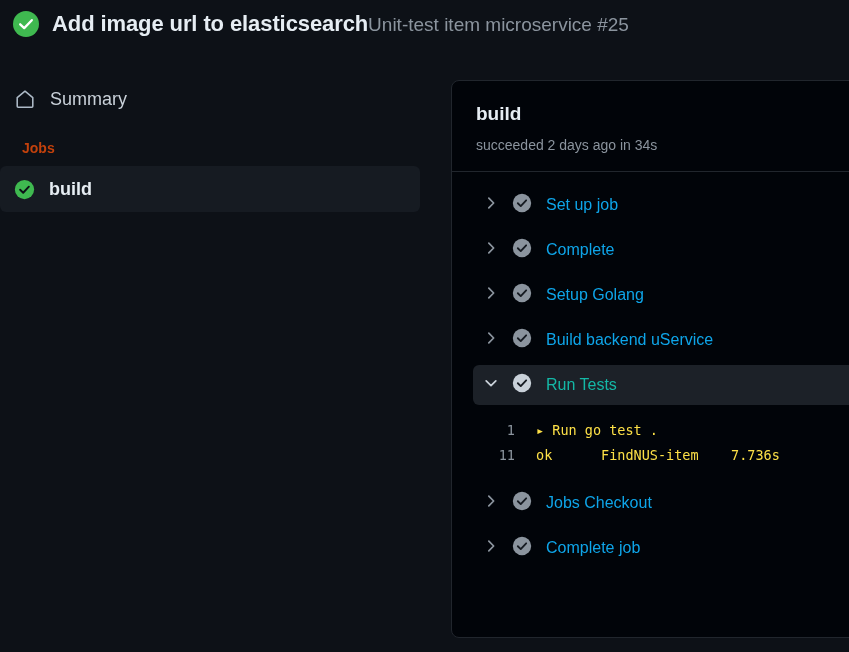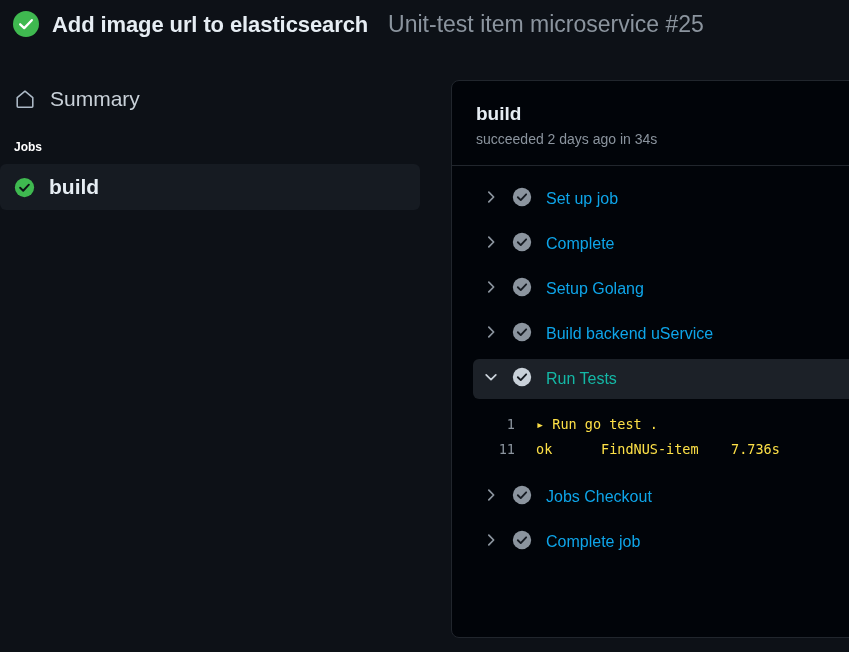--- a/index.html
+++ b/index.html
@@ -18,61 +18,61 @@
     padding: 0 0 0 12px;
     height: 48px;
     margin-top: 0;
   }
   .run-header .status-dot { flex: 0 0 auto; }
   .run-title {
     font-size: 22px; font-weight: bold; color: #e6edf3;
     letter-spacing: -0.1px; white-space: nowrap;
   }
   .run-subtitle {
-    font-size: 23px; font-weight: normal; color: #8b949e;
+    font-size: 19px; font-weight: normal; color: #8b949e;
     white-space: nowrap;
   }
-  .title-wrap { display: flex; align-items: baseline; gap: 20px; white-space: nowrap; }
+  .title-wrap { display: flex; align-items: baseline; gap: 0; white-space: nowrap; }
 
   
   .circle-check { display: block; }
 
   
   .sidebar {
     position: absolute; left: 0; top: 76px;
     width: 420px;
   }
   .side-row {
     display: flex; align-items: center; gap: 14px;
     height: 46px; padding: 0 14px;
     border-radius: 6px;
   }
   .side-label {
-    font-size: 21px; color: #c9d1d9;
+    font-size: 18px; color: #c9d1d9;
   }
   .side-row.selected { background: #161b22; }
   .side-row.selected .side-label { color: #e6edf3; font-weight: bold; }
   .jobs-heading {
-    font-size: 12px; font-weight: bold; color: #ffffff;
-    padding: 0 14px; margin-top: 18px; margin-bottom: 10px;
+    font-size: 14px; font-weight: bold; color: #c2410c;
+    padding: 0 22px; margin-top: 18px; margin-bottom: 10px;
   }
   .home-icon { width: 22px; height: 22px; display: block; }
 
   
   .panel {
     position: absolute; left: 451px; top: 80px;
     width: 420px; height: 558px;
     background: #010409;
     border: 1px solid #21262d;
     border-radius: 8px;
     overflow: hidden;
   }
   .panel-head { padding: 22px 24px 18px 24px; border-bottom: 1px solid #21262d; }
   .panel-title { font-size: 19px; font-weight: bold; color: #e6edf3; }
-  .panel-sub { font-size: 14px; color: #8b949e; margin-top: 6px; }
+  .panel-sub { font-size: 14px; color: #8b949e; margin-top: 12px; }
 
   .steps { padding: 8px 0 0 0; }
   .step-row {
     display: flex; align-items: center;
     height: 40px;
     margin: 5px 12px 5px 21px;
     padding-left: 11px;
     border-radius: 6px;
     gap: 14px;
   }

